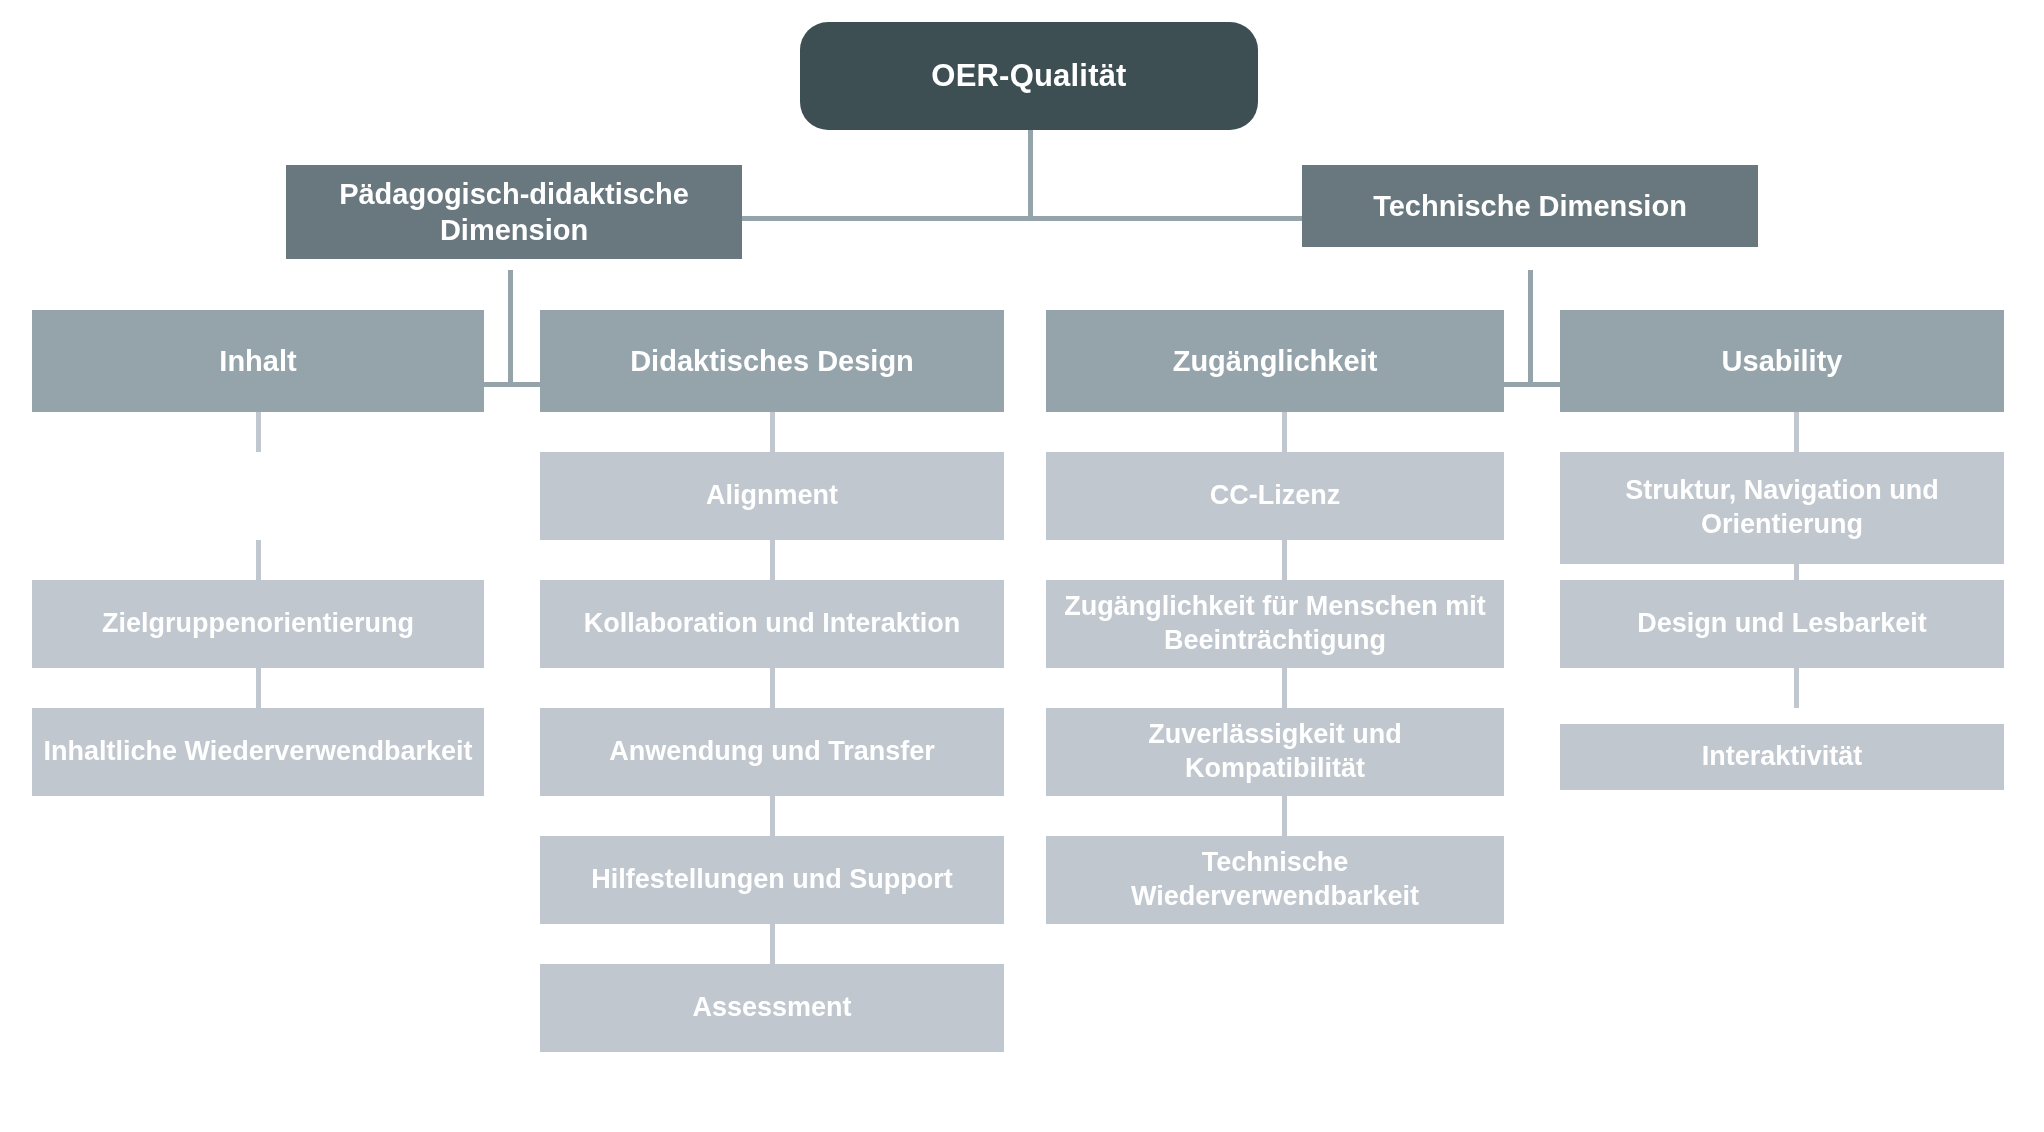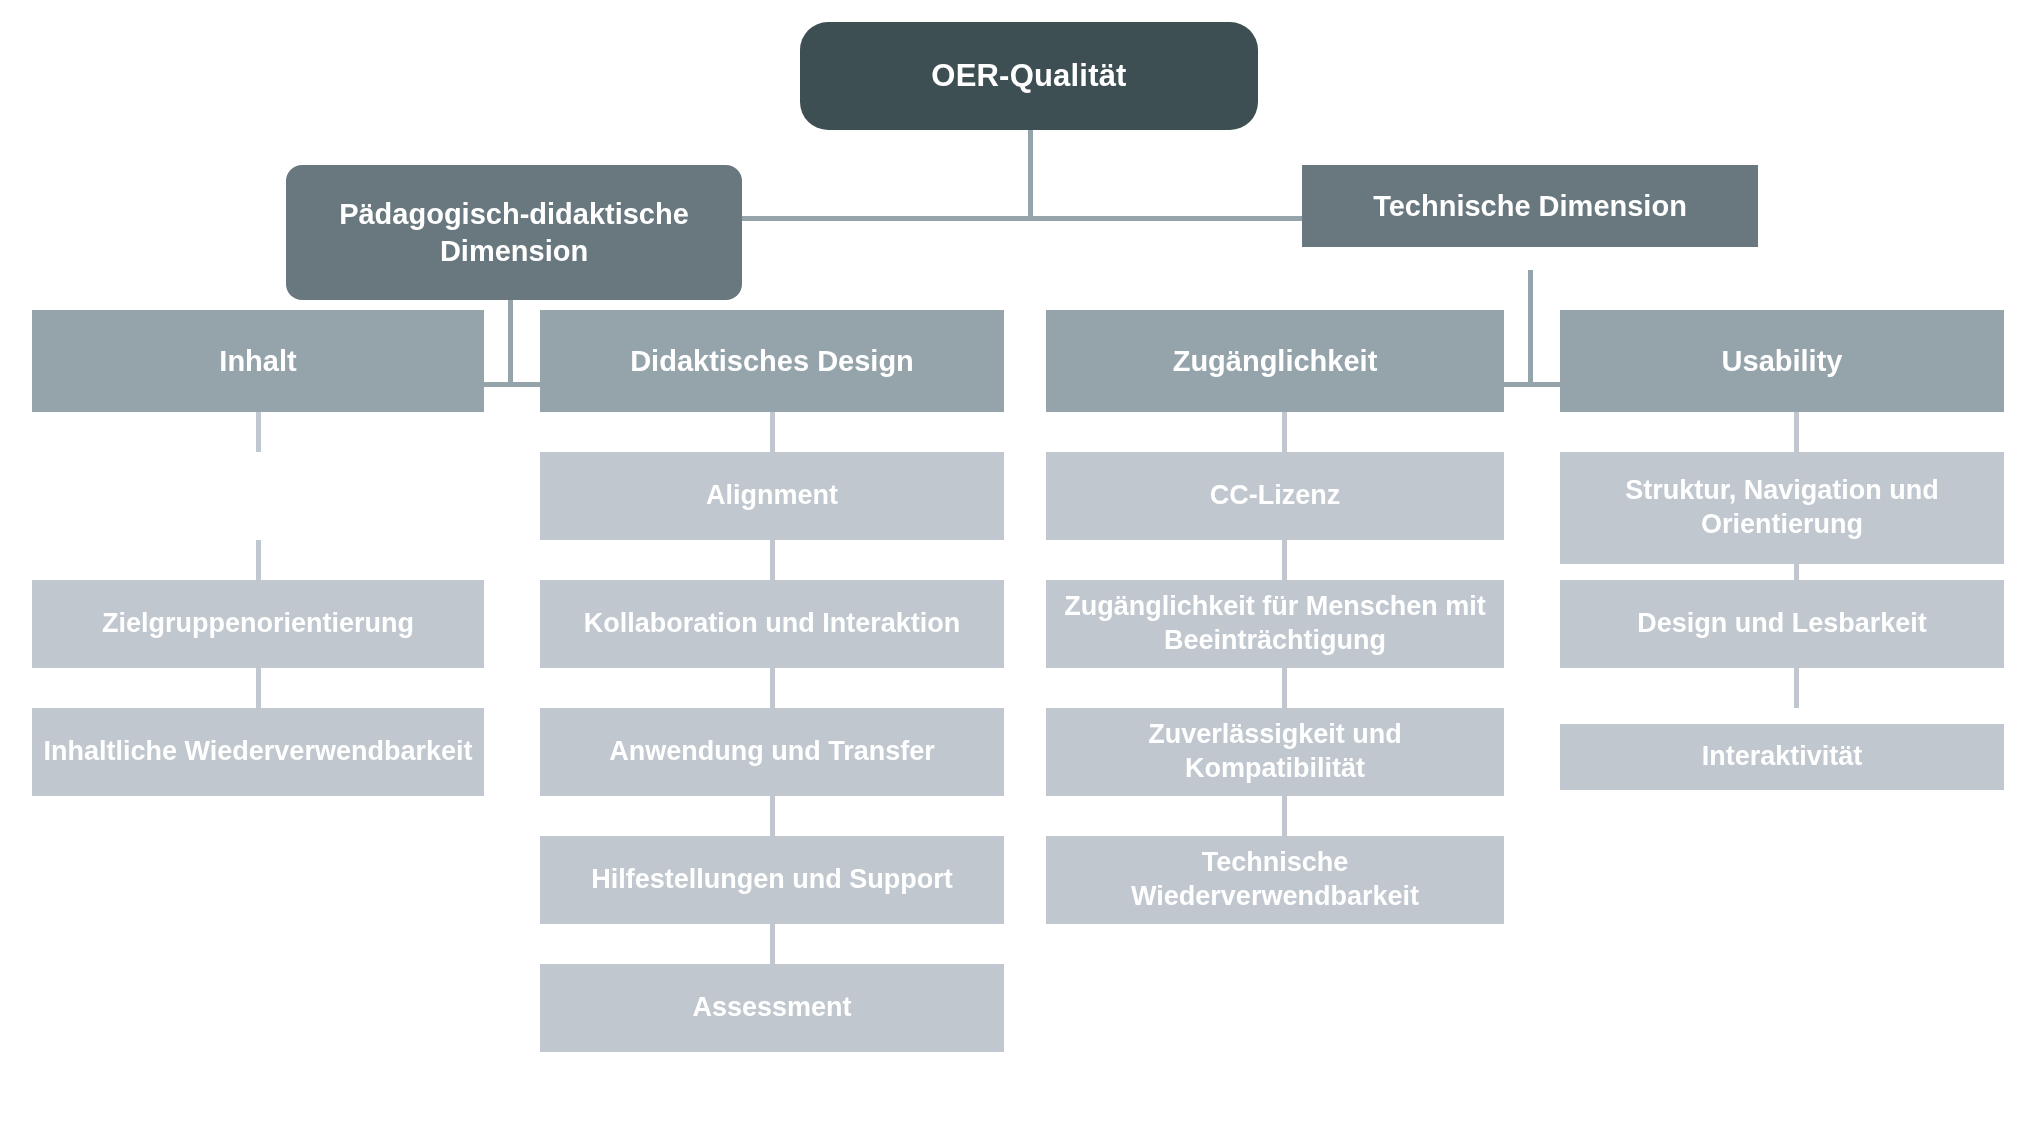--- a/index.html
+++ b/index.html
@@ -92,21 +92,21 @@
   <div class="conn conn-v conn-light" style="left:1282px; top:796px; height:40px;"></div>
 
   <div class="conn conn-v conn-light" style="left:1794px; top:412px; height:40px;"></div>
   <div class="conn conn-v conn-light" style="left:1794px; top:540px; height:40px;"></div>
   <div class="conn conn-v conn-light" style="left:1794px; top:668px; height:40px;"></div>
 
   <div class="node lvl1" style="left:800px; top:22px; width:458px; height:108px;">
     <span>OER-Qualität</span>
   </div>
 
-  <div class="node lvl2" style="left:286px; top:165px; width:456px; height:135px;border-radius:16px;">
+  <div class="node lvl2" style="left:286px; top:165px; width:456px; height:94px;">
     <span>Pädagogisch-didaktische Dimension</span>
   </div>
 
   <div class="node lvl2" style="left:1302px; top:165px; width:456px; height:82px;">
     <span>Technische Dimension</span>
   </div>
 
   <div class="node lvl3" style="left:32px; top:310px; width:452px; height:102px;">
     <span>Inhalt</span>
   </div>

